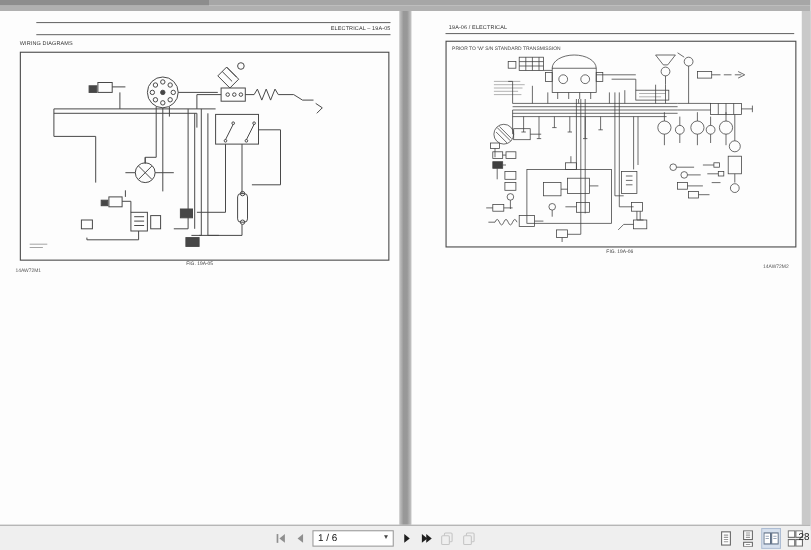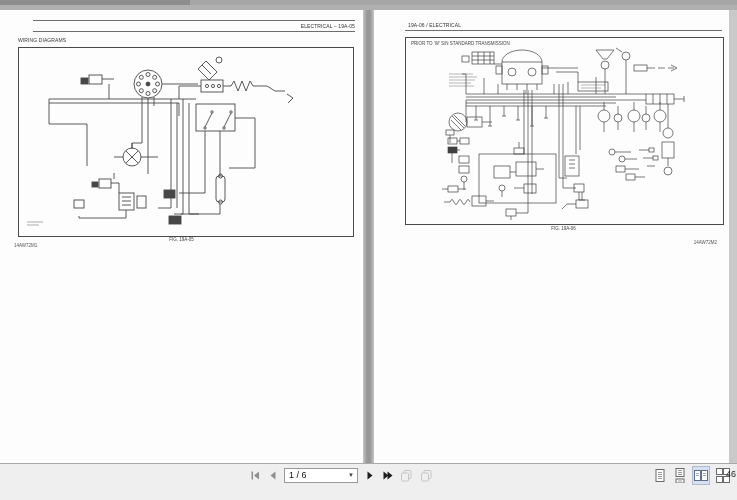--- a/index.html
+++ b/index.html
@@ -17,21 +17,21 @@
   .page-right{left:374px;width:355px;height:472px;}
   .right-strip{position:absolute;top:5px;left:729px;width:8px;height:472px;background:#c9c9c9;}
 
   .rule{position:absolute;height:1px;background:#6e6e6e;}
   .tiny{position:absolute;font-size:5px;line-height:6px;color:#333;letter-spacing:0.1px;}
   .micro{position:absolute;font-size:4.5px;line-height:5px;color:#444;}
   .diagram-box{position:absolute;border:1px solid #4a4a4a;background:#fdfdfd;}
   .diagram-box svg{display:block;width:100%;height:100%;}
 
   
-  .toolbar{position:absolute;left:0;top:463px;width:737px;height:22px;background:#efefef;
+  .toolbar{position:absolute;left:0;top:477px;width:737px;height:22px;background:#efefef;
            border-top:1px solid #a9a9a9;}
   .nav{position:absolute;left:250px;top:0;height:22px;display:flex;align-items:center;}
   .nav .btn{margin-right:7px;display:flex;align-items:center;cursor:default;}
   .combo{width:72px;height:13px;background:#fff;border:1px solid #999;display:flex;
          align-items:center;margin-right:8px;}
   .combo input{border:0;outline:0;flex:1;font-size:9px;height:11px;padding:0 0 0 4px;
                font-family:"Liberation Sans",sans-serif;color:#111;background:transparent;width:50px;}
   .combo .drop{font-size:6px;color:#444;padding:0 3px 0 0;}
   .views{position:absolute;left:653px;top:0;height:22px;display:flex;align-items:center;}
   .views .vbtn{margin-right:6px;display:flex;align-items:center;padding:1px;}
@@ -319,15 +319,15 @@
       <span class="vbtn">
         <svg width="14" height="15">
           <rect x="0.5" y="0.5" width="6" height="6" stroke="#6a6a6a" fill="#fff"></rect>
           <rect x="7.5" y="0.5" width="6" height="6" stroke="#6a6a6a" fill="#fff"></rect>
           <rect x="0.5" y="8.5" width="6" height="6" stroke="#6a6a6a" fill="#fff"></rect>
           <rect x="7.5" y="8.5" width="6" height="6" stroke="#6a6a6a" fill="#fff"></rect>
         </svg>
       </span>
     </div>
 
-    <span class="zoom-label">46</span>
+    <span class="zoom-label">28</span>
   </div>
 </div>
 
 </body></html>

